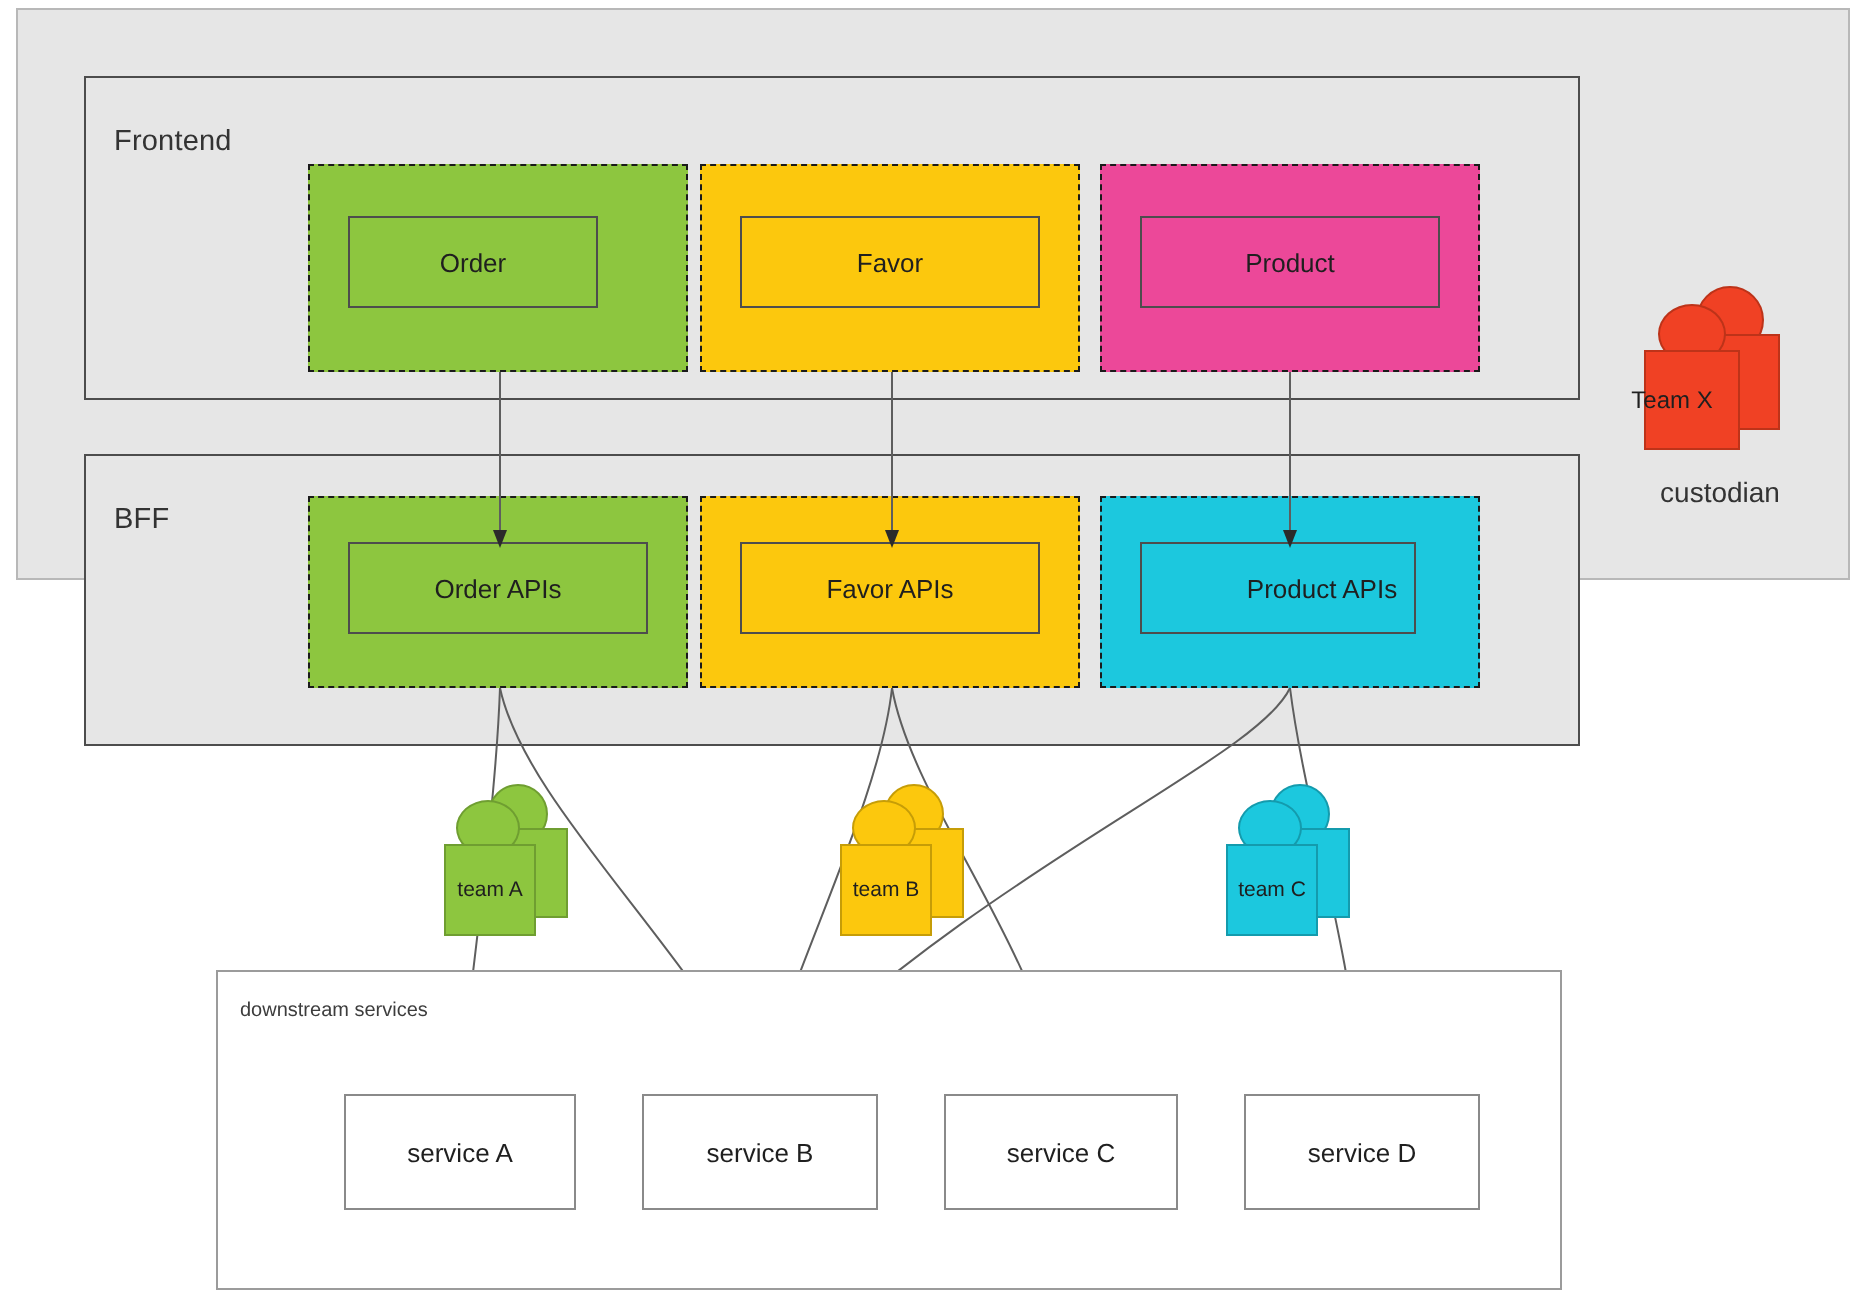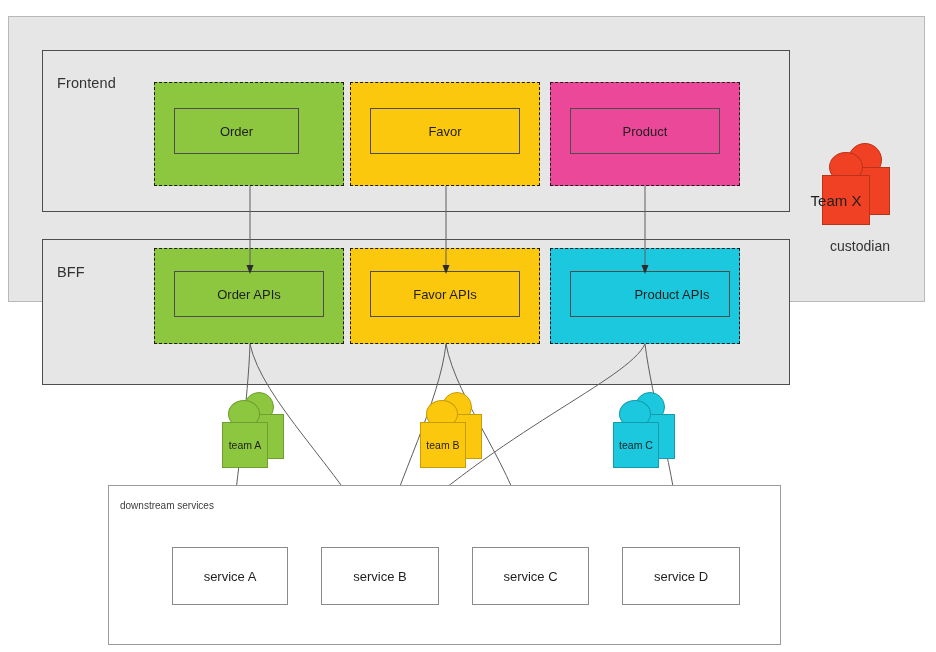--- a/index.html
+++ b/index.html
@@ -16,21 +16,21 @@
     width: 936px;
     height: 652px;
     background: #ffffff;
     overflow: hidden;
   }
 
   
   .platform-shell {
     position: absolute;
     left: 8px;
-    top: 16px;
+    top: 4px;
     width: 917px;
     height: 286px;
     background: #e6e6e6;
     border: 1px solid #b8b8b8;
     box-sizing: border-box;
   }
   .layer-panel {
     position: absolute;
     background: #e6e6e6;
     border: 1px solid #4d4d4d;
@@ -138,21 +138,21 @@
   }
 
   
   #custodian-actor { width: 80px; height: 82px; }
   #custodian-actor .head-back  { left: 28px; top: 0px;  width: 34px; height: 34px; }
   #custodian-actor .body-back  { left: 24px; top: 24px; width: 46px; height: 48px; }
   #custodian-actor .head-front { left: 9px;  top: 9px;  width: 34px; height: 30px; }
   #custodian-actor .body-front { left: 2px;  top: 32px; width: 48px; height: 50px; }
   #custodian-actor .actor-label {
     left: 2px; top: 32px; width: 28px; height: 50px;
-    font-size: 15px;
+    font-size: 12px;
     border-radius: 16px;
   }
   .custodian-caption {
     position: absolute;
     left: 800px;
     top: 238px;
     width: 120px;
     text-align: center;
     font-size: 14px;
     color: #333333;
@@ -201,21 +201,21 @@
 
   <div class="domain-block" id="bff-block-0" style="left: 154px; top: 248px; width: 190px; height: 96px; background: rgb(141, 198, 63);">
     <div class="domain-inner" style="left:19px; top:22px; width:150px; height:46px;">Order APIs</div>
   </div>
 
   <div class="domain-block" id="bff-block-1" style="left: 350px; top: 248px; width: 190px; height: 96px; background: rgb(252, 200, 13);">
     <div class="domain-inner" style="left:19px; top:22px; width:150px; height:46px;">Favor APIs</div>
   </div>
 
   <div class="domain-block" id="bff-block-2" style="left: 550px; top: 248px; width: 190px; height: 96px; background: rgb(28, 200, 222);">
-    <div class="domain-inner" style="left:19px; top:22px; width:160px; height:46px;padding-left:44px;">Product APIs</div>
+    <div class="domain-inner" style="left:19px; top:22px; width:138px; height:46px;padding-left:44px;">Product APIs</div>
   </div>
 
   <svg id="connectors" viewBox="0 0 936 652" width="936" height="652">
 
     <path d="M 250 186 L 250 270"></path>
     <polygon points="250,274 246.5,265 253.5,265"></polygon>
 
     <path d="M 446 186 L 446 270"></path>
     <polygon points="446,274 442.5,265 449.5,265"></polygon>
 

